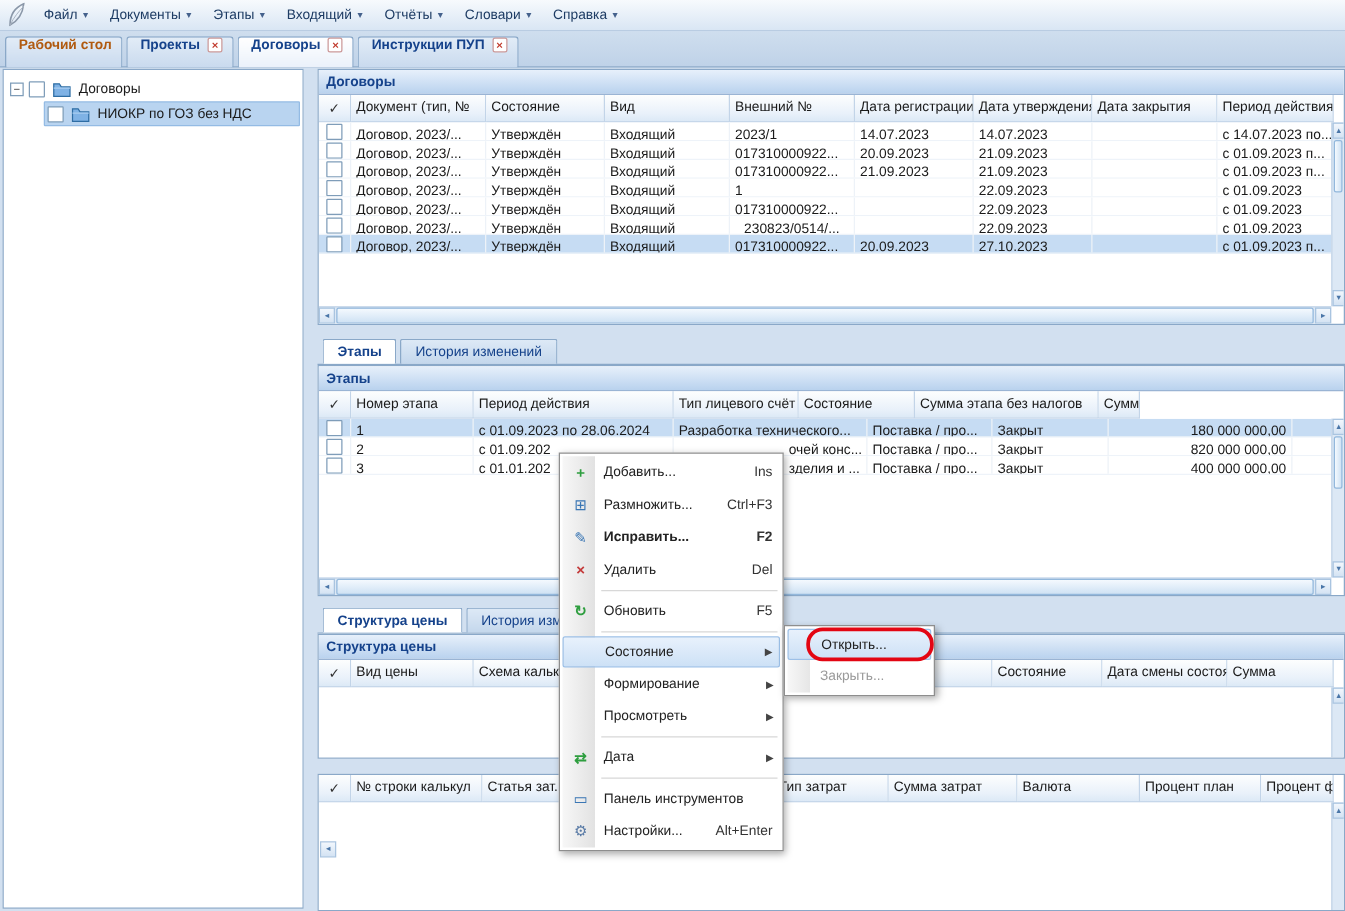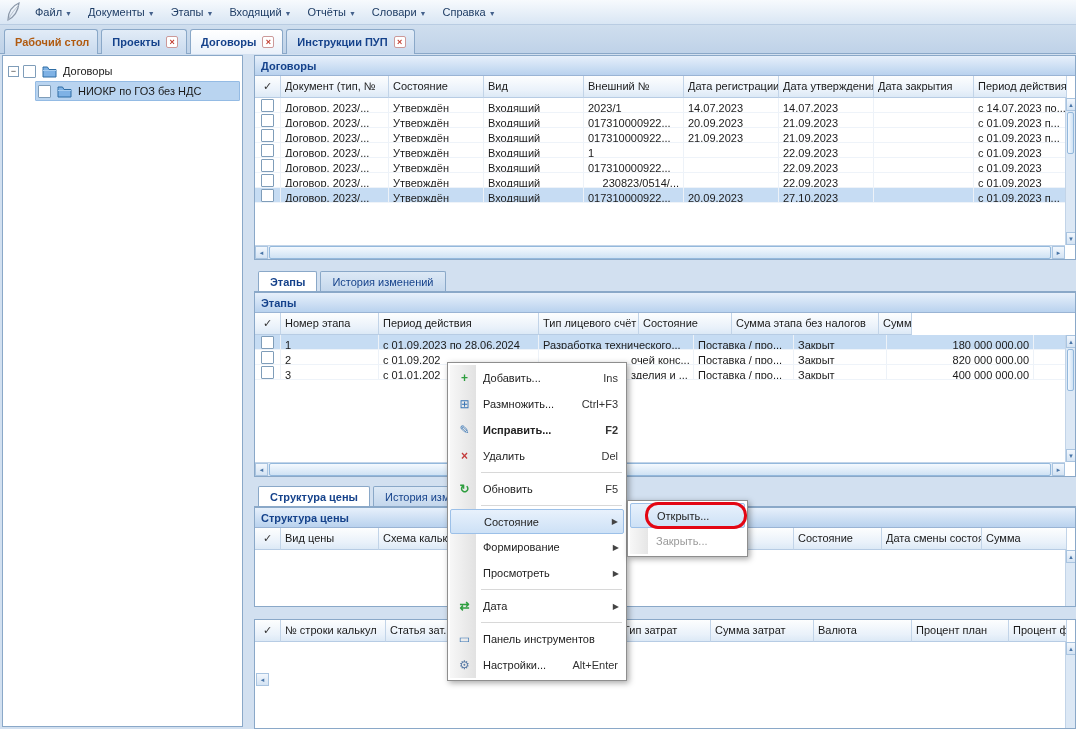--- a/index.html
+++ b/index.html
@@ -12,21 +12,21 @@
   background:linear-gradient(#f7fafd,#d9e6f4);border-bottom:1px solid #b9cce2;
   display:flex;align-items:center;padding-left:3px;}
 .logo{width:18px;height:20px;margin:0 4px 0 2px;flex:0 0 auto;}
 .mitem{padding:4px 8px;color:#1e3c64;white-space:nowrap;cursor:default;}
 .mitem .caret{font-size:7px;margin-left:3px;color:#44618c;vertical-align:middle;}
 
 
 .tabbar{position:absolute;left:0;top:25px;width:1076px;height:29px;
   background:linear-gradient(#cfdeee,#bfd2e8);border-bottom:1px solid #8aa8c8;
   display:flex;gap:3px;padding:4px 0 0 4px;}
-.tab{height:25px;display:flex;align-items:center;gap:6px;padding:0 8px 0 10px;
+.tab{height:25px;display:flex;gap:6px;padding:0 8px 0 10px;
   border:1px solid #8aa8c8;border-bottom:none;border-radius:3px 3px 0 0;
   background:linear-gradient(#e2ecf7,#c9daee);color:#15428b;font-weight:bold;white-space:nowrap;}
 .tab.active{background:linear-gradient(#ffffff,#eaf1fa);}
 .tclose{width:12px;height:12px;border:1px solid #c99;background:#fff;color:#c0392b;
   font-size:9px;line-height:10px;text-align:center;border-radius:2px;}
 
 
 .sidebar{position:absolute;left:2px;top:55px;width:241px;height:672px;
   border:1px solid #8aa8c8;background:#fff;}
 .side-hdr{height:20px;background:linear-gradient(#e7f0fb,#b9d2ee);
@@ -276,21 +276,21 @@
             <div class="gc" style="width:100px;flex:0 0 100px;text-align:left"></div>
             <div class="gc" style="width:93px;flex:0 0 93px;text-align:left">с 01.09.2023</div>
           </div>
           <div class="grow">
             <div class="gc check" style="width:26px;flex:0 0 26px">
               <span class="cb"></span>
             </div>
             <div class="gc" style="width:108px;flex:0 0 108px;text-align:left">Договор, 2023/...</div>
             <div class="gc" style="width:95px;flex:0 0 95px;text-align:left">Утверждён</div>
             <div class="gc" style="width:100px;flex:0 0 100px;text-align:left">Входящий</div>
-            <div class="gc" style="width:100px;flex:0 0 100px;text-align:right">230823/0514/...</div>
+            <div class="gc" style="width:100px;flex:0 0 100px;text-align:center">230823/0514/...</div>
             <div class="gc" style="width:95px;flex:0 0 95px;text-align:left"></div>
             <div class="gc" style="width:95px;flex:0 0 95px;text-align:left">22.09.2023</div>
             <div class="gc" style="width:100px;flex:0 0 100px;text-align:left"></div>
             <div class="gc" style="width:93px;flex:0 0 93px;text-align:left">с 01.09.2023</div>
           </div>
           <div class="grow sel">
             <div class="gc check" style="width:26px;flex:0 0 26px">
               <span class="cb"></span>
             </div>
             <div class="gc" style="width:108px;flex:0 0 108px;text-align:left">Договор, 2023/...</div>

